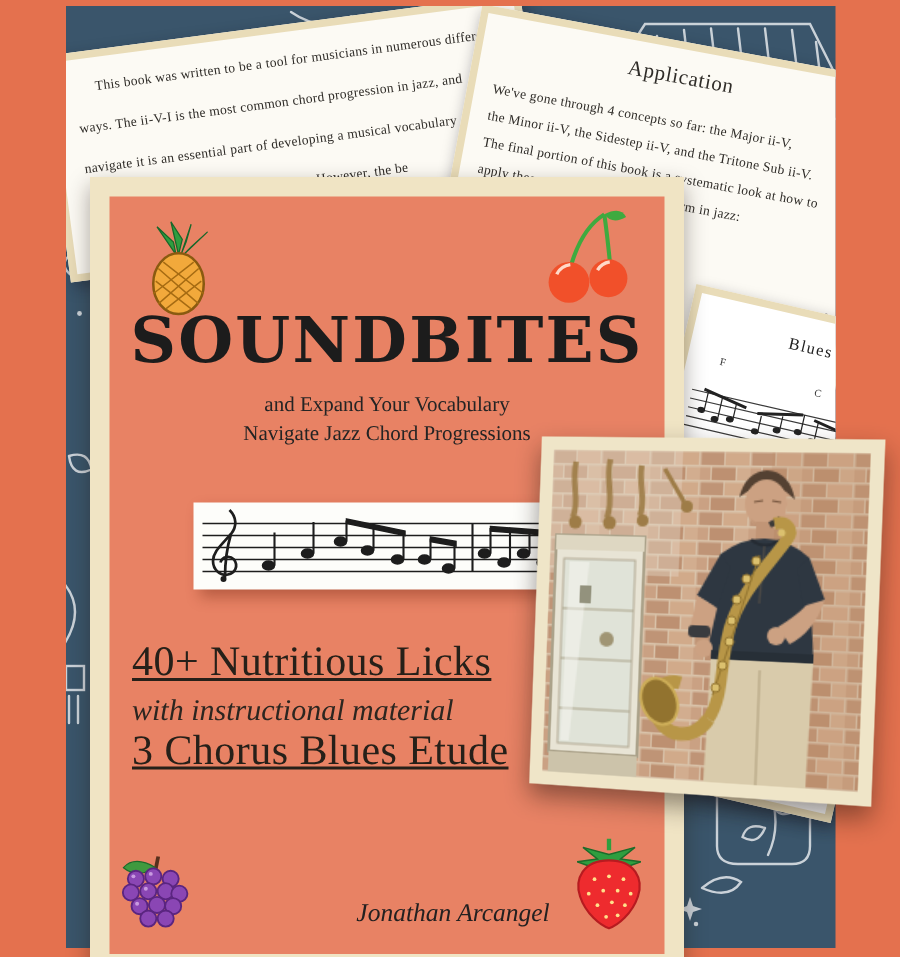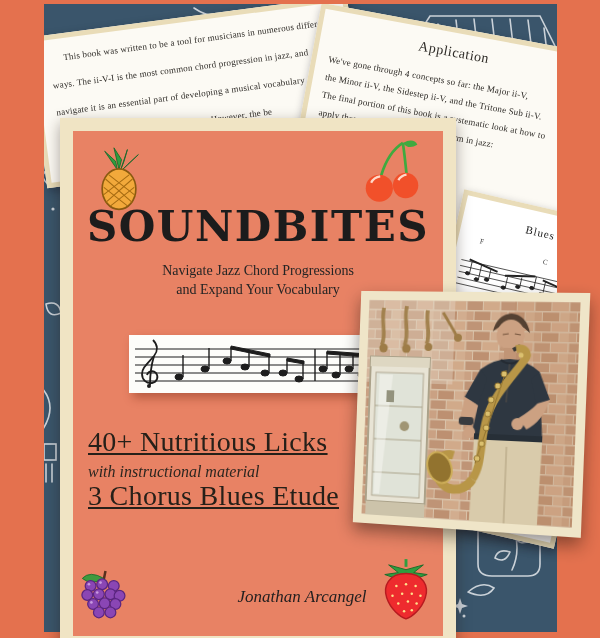--- a/index.html
+++ b/index.html
@@ -64,24 +64,24 @@
   .title{ margin-top:74px; text-align:center; font-family:"DejaVu Serif", serif;
     font-size:42px; letter-spacing:1.5px; color:#1c1c1c; line-height:1.05; }
   .subtitle{ margin-top:12px; text-align:center; font-size:14px;
     line-height:19px; color:#242424; }
 
   .music-strip{ position:absolute; left:56px; top:204px; width:246px; height:58px;
     background:#fdfdfa; box-shadow:4px 5px 9px rgba(110,35,15,.4); }
 
   .features{ position:absolute; left:15px; top:296px; color:#262019; }
   .feat-title{ font-size:28px; line-height:1.1; letter-spacing:.3px;text-decoration:underline; }
-  .feat-sub{ font-size:16px; font-style:italic; margin-top:5px; color:#2c2620; }
+  .feat-sub{ font-size:20px; font-style:italic; margin-top:5px; color:#2c2620; }
   .feat2{ }
 
-  .author{ position:absolute; left:0; right:0; top:456px; text-align:center;
+  .author{ position:absolute; left:0; right:0; top:468px; text-align:center;
     font-style:italic; font-size:17px; color:#232020; transform:translateX(44px); }
 
   
   .photo{
     position:absolute; left:352px; top:292px; width:232px; height:238px;
     background:#efe5c8; padding:9px;
     transform:perspective(700px) rotateY(-10deg) rotate(2.2deg);
     box-shadow:0 8px 16px rgba(25,15,10,.45);
   }
   .photo svg{ display:block; width:100%; height:100%; }
@@ -312,22 +312,22 @@
       </g>
       <path d="M44 6 q12 -6 16 2 q-10 6 -16 -2" fill="#3faa3f"></path>
       <circle cx="18" cy="56" r="15" fill="#f1502a"></circle>
       <circle cx="47" cy="53" r="14" fill="#f1502a"></circle>
       <path d="M9 50 q3 -6 10 -7" stroke="#ffd9c9" stroke-width="2.5" fill="none"></path>
       <path d="M39 47 q3 -5 9 -6" stroke="#ffd9c9" stroke-width="2.5" fill="none"></path>
     </svg>
 
     <h1 class="title">SOUNDBITES</h1>
     <div class="subtitle">
+      <div>and Expand Your Vocabulary</div>
       <div>Navigate Jazz Chord Progressions</div>
-      <div>and Expand Your Vocabulary</div>
     </div>
 
     <div class="music-strip">
       <svg viewBox="0 0 246 58" width="246" height="58">
         <g stroke="#1d1d1d" stroke-width="1.1" fill="none">
           <path d="M6 14 H240 M6 22 H240 M6 30 H240 M6 38 H240 M6 46 H240"></path>
         </g>
         <g stroke="#1d1d1d" stroke-width="1.8" fill="none">
           <path d="M24 5 C29 10 29 16 25 21 C18 29 13 33 13 39 C13 45 18 49 23 48 C28 47 30 42 27 38 C24 35 19 36 18 40"></path>
           <path d="M25 21 C22 31 21 39 21 50"></path>

